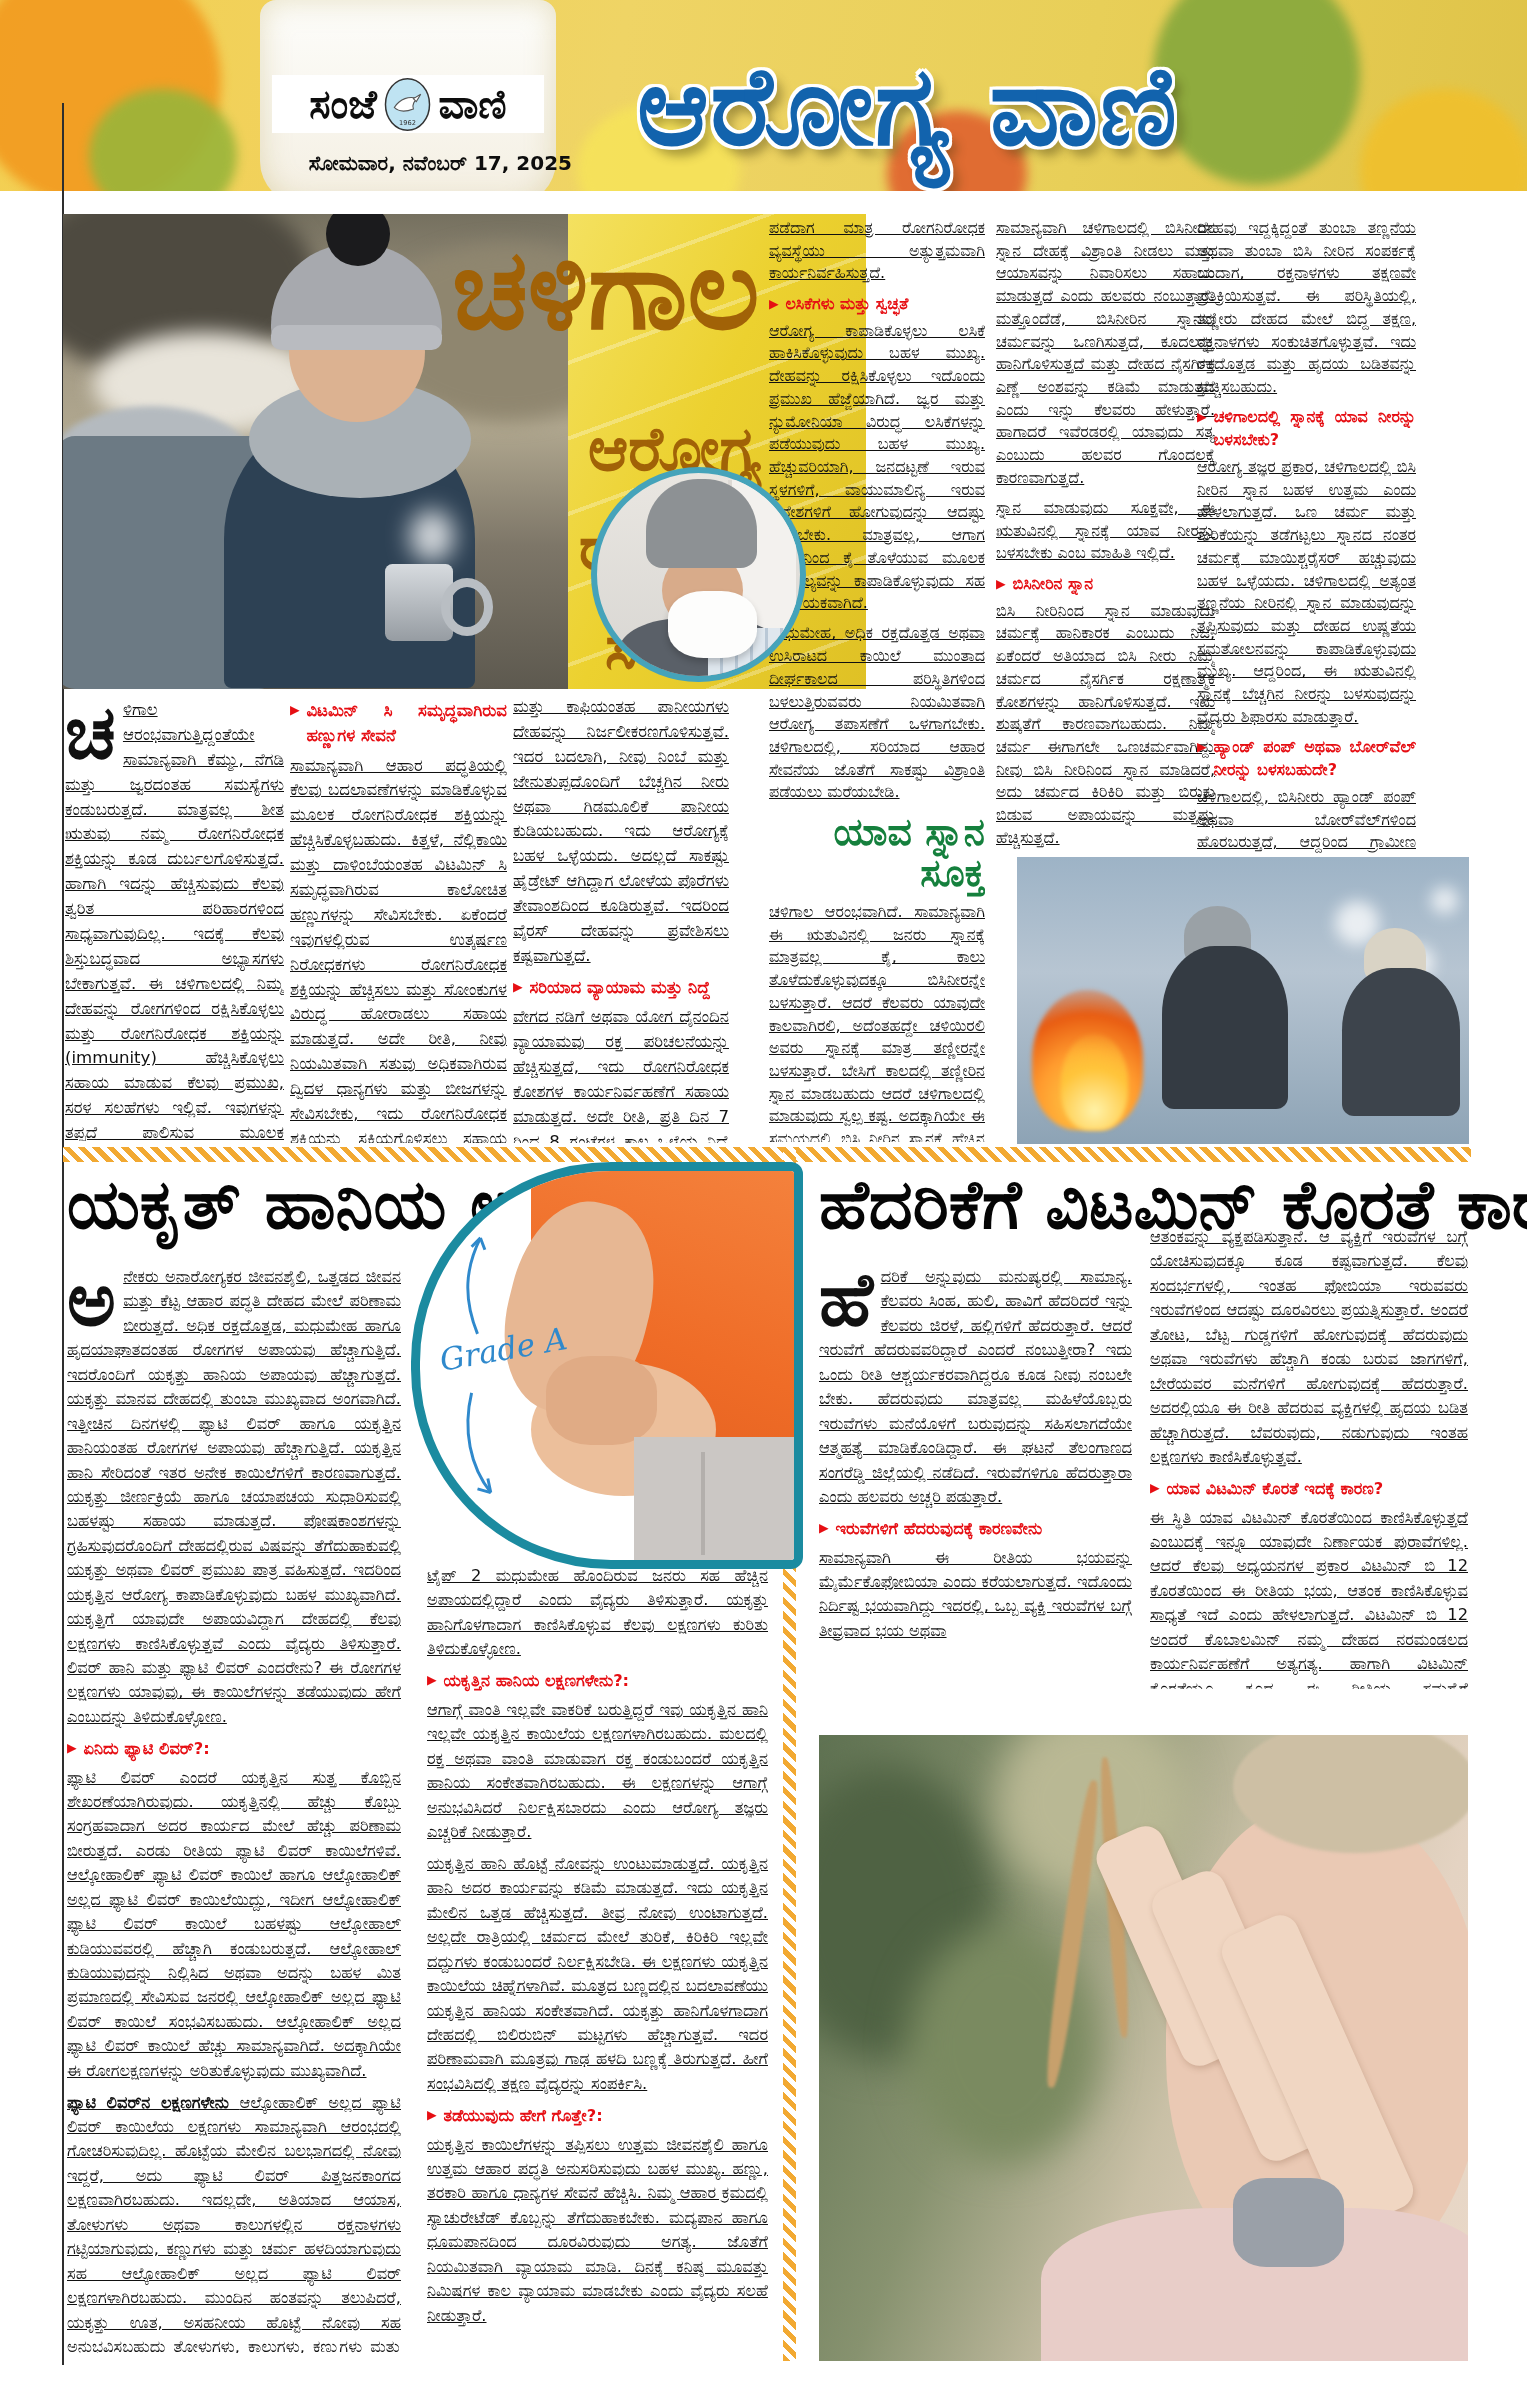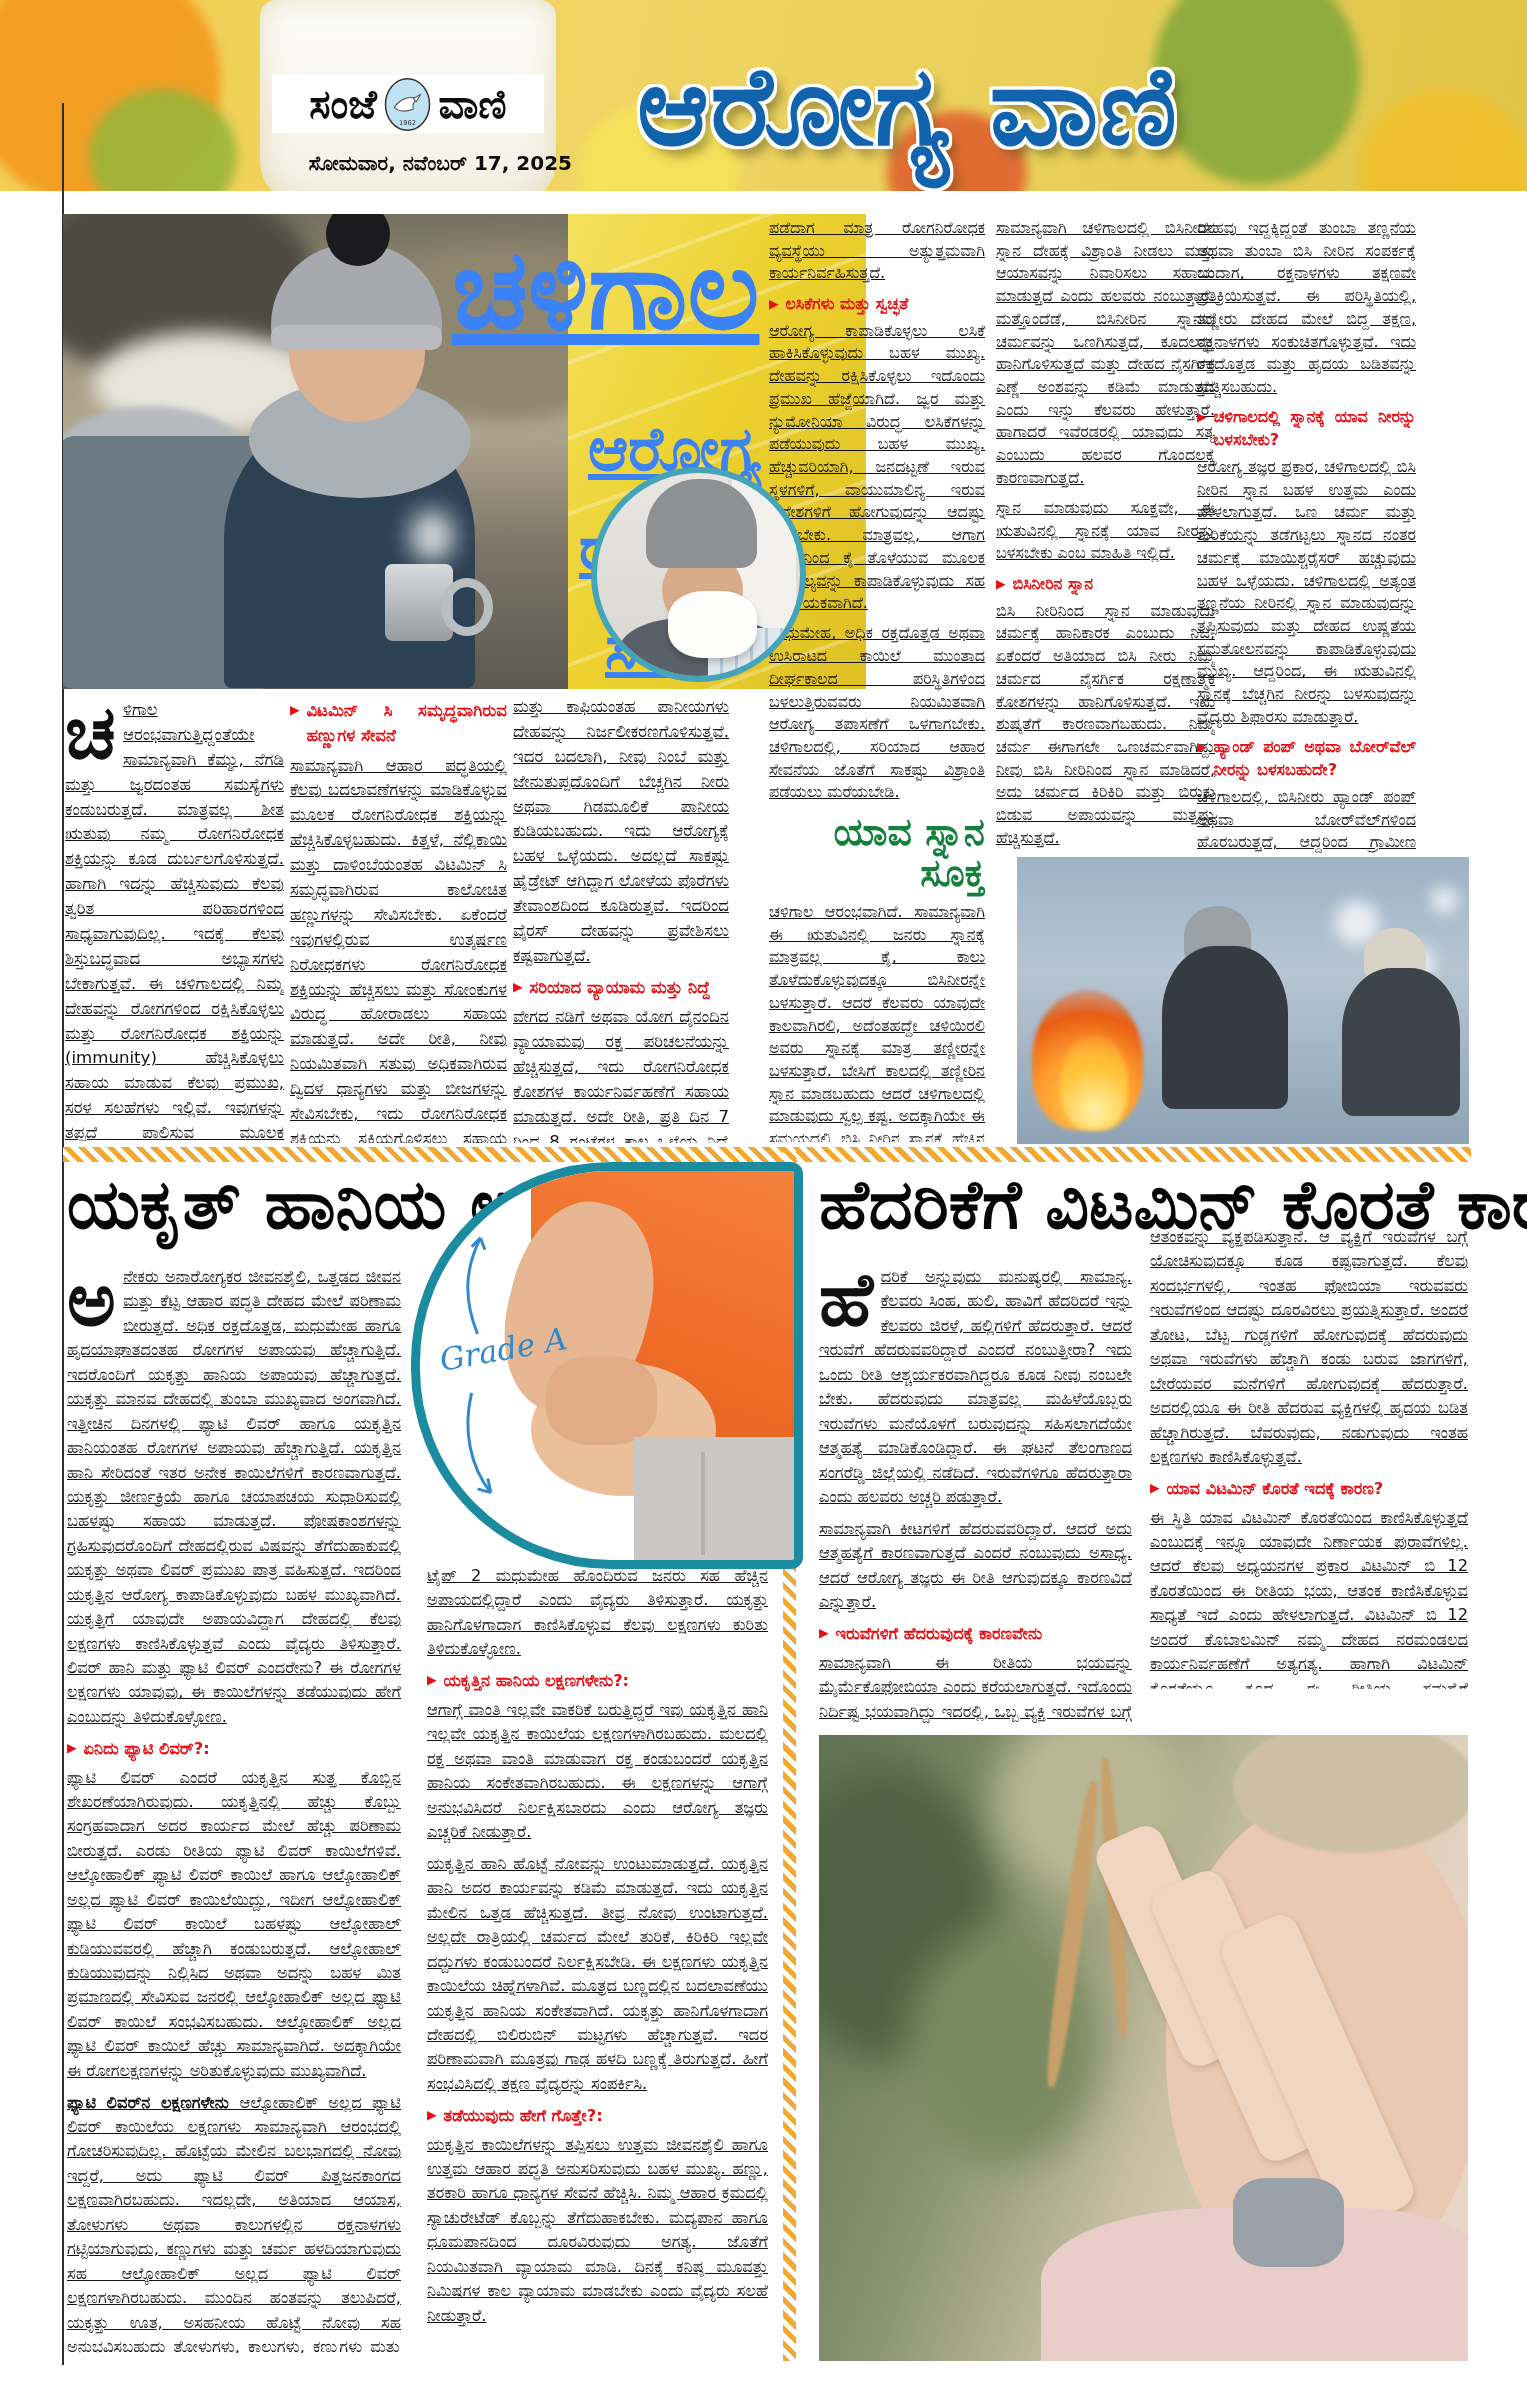--- a/index.html
+++ b/index.html
@@ -36,21 +36,21 @@
   .hat{position:absolute;left:208px;top:30px;width:171px;height:103px;background:#a7a9ae;border-radius:81px 81px 19px 19px;}
   .hatband{position:absolute;left:208px;top:111px;width:171px;height:25px;background:#b9bbc0;border-radius:10.3px;}
   .pompom{position:absolute;left:263px;top:-12px;width:64px;height:64px;background:#1b1b1d;border-radius:50%;filter:blur(0.7px);}
   .mug{position:absolute;left:322px;top:350px;width:68px;height:77px;background:linear-gradient(180deg,#d7dbdf,#969ca2);border-radius:7.4px;}
   .mughandle{position:absolute;left:378px;top:364px;width:34px;height:40px;border:9px solid #b9bec3;border-radius:50%;}
   .steam{position:absolute;left:347px;top:296px;width:44px;height:52px;background:#fff;border-radius:50%;filter:blur(12px);opacity:.8;}
   #hero-yellow{left:568px;top:214px;width:298px;height:475px;overflow:hidden;
      background:linear-gradient(115deg,#f4e160 0%,#ecd12f 45%,#dfc125 100%);}
   #hero-yellow .fold{position:absolute;left:0;top:0;width:100%;height:100%;
      background:repeating-linear-gradient(160deg,transparent 0 67px,rgba(255,255,255,.28) 67px 71px);}
-  .hl{position:absolute;font-weight:900;color:#3b82f6;line-height:1;white-space:nowrap;text-decoration:underline;}
+  .hl{position:absolute;font-weight:900;color:#a16207;line-height:1;white-space:nowrap;}
   #hl1{left:452px;top:234px;font-size:111px;}
   #hl2{left:588px;top:418px;font-size:61px;}
   #hl3{left:579px;top:517px;font-size:61px;}
   #hl4{left:605px;top:616px;font-size:61px;}
   #inset{left:591px;top:467px;width:203px;height:203px;border-radius:50%;overflow:hidden;
          border:6px solid #45a3ba;background:linear-gradient(180deg,#e9e6e1,#d8d6d2);z-index:5;}
   #inset .shelf{position:absolute;right:4.4px;top:7.4px;width:64px;height:148px;background:#f3f1ee;border-left:4.4px solid #ddd9d4;}
   #inset .beanie{position:absolute;left:49px;top:6px;width:111px;height:89px;background:#8d9194;border-radius:52px 52px 16.3px 16.3px;}
   #inset .face2{position:absolute;left:65px;top:77px;width:81px;height:81px;background:#d8ab8a;border-radius:50%;}
   #inset .tissue{position:absolute;left:71px;top:118px;width:89px;height:67px;background:#fdfdfc;border-radius:40%;box-shadow:0 4.4px 7.4px rgba(0,0,0,.2);}
@@ -272,21 +272,20 @@
       <div class="sub">
         <span class="arr">▶</span>
         <span>ತಡೆಯುವುದು ಹೇಗೆ ಗೊತ್ತೇ?:</span>
       </div>
       <p>ಯಕೃತ್ತಿನ ಕಾಯಿಲೆಗಳನ್ನು ತಪ್ಪಿಸಲು ಉತ್ತಮ ಜೀವನಶೈಲಿ ಹಾಗೂ ಉತ್ತಮ ಆಹಾರ ಪದ್ಧತಿ ಅನುಸರಿಸುವುದು ಬಹಳ ಮುಖ್ಯ. ಹಣ್ಣು, ತರಕಾರಿ ಹಾಗೂ ಧಾನ್ಯಗಳ ಸೇವನೆ ಹೆಚ್ಚಿಸಿ. ನಿಮ್ಮ ಆಹಾರ ಕ್ರಮದಲ್ಲಿ ಸ್ಯಾಚುರೇಟೆಡ್ ಕೊಬ್ಬನ್ನು ತೆಗೆದುಹಾಕಬೇಕು. ಮದ್ಯಪಾನ ಹಾಗೂ ಧೂಮಪಾನದಿಂದ ದೂರವಿರುವುದು ಅಗತ್ಯ. ಜೊತೆಗೆ ನಿಯಮಿತವಾಗಿ ವ್ಯಾಯಾಮ ಮಾಡಿ. ದಿನಕ್ಕೆ ಕನಿಷ್ಠ ಮೂವತ್ತು ನಿಮಿಷಗಳ ಕಾಲ ವ್ಯಾಯಾಮ ಮಾಡಬೇಕು ಎಂದು ವೈದ್ಯರು ಸಲಹೆ ನೀಡುತ್ತಾರೆ.</p>
     </div>
 
   <div class="bighead" style="left:819px;top:1171px;">ಹೆದರಿಕೆಗೆ ವಿಟಮಿನ್ ಕೊರತೆ ಕಾರಣ</div>
   <div class="abs col c-bot" style="left:819px;top:1265px;width:313px;height:464px;">
       <p><span class="cap">ಹೆ</span>ದರಿಕೆ ಅನ್ನುವುದು ಮನುಷ್ಯರಲ್ಲಿ ಸಾಮಾನ್ಯ. ಕೆಲವರು ಸಿಂಹ, ಹುಲಿ, ಹಾವಿಗೆ ಹೆದರಿದರೆ ಇನ್ನು ಕೆಲವರು ಜಿರಳೆ, ಹಲ್ಲಿಗಳಿಗೆ ಹೆದರುತ್ತಾರೆ. ಆದರೆ ಇರುವೆಗೆ ಹೆದರುವವರಿದ್ದಾರೆ ಎಂದರೆ ನಂಬುತ್ತೀರಾ? ಇದು ಒಂದು ರೀತಿ ಆಶ್ಚರ್ಯಕರವಾಗಿದ್ದರೂ ಕೂಡ ನೀವು ನಂಬಲೇ ಬೇಕು. ಹೆದರುವುದು ಮಾತ್ರವಲ್ಲ ಮಹಿಳೆಯೊಬ್ಬರು ಇರುವೆಗಳು ಮನೆಯೊಳಗೆ ಬರುವುದನ್ನು ಸಹಿಸಲಾಗದೆಯೇ ಆತ್ಮಹತ್ಯೆ ಮಾಡಿಕೊಂಡಿದ್ದಾರೆ. ಈ ಘಟನೆ ತೆಲಂಗಾಣದ ಸಂಗರೆಡ್ಡಿ ಜಿಲ್ಲೆಯಲ್ಲಿ ನಡೆದಿದೆ. ಇರುವೆಗಳಿಗೂ ಹೆದರುತ್ತಾರಾ ಎಂದು ಹಲವರು ಅಚ್ಚರಿ ಪಡುತ್ತಾರೆ.</p>
-      <p>ಸಾಮಾನ್ಯವಾಗಿ ಕೀಟಗಳಿಗೆ ಹೆದರುವವರಿದ್ದಾರೆ. ಆದರೆ ಅದು ಆತ್ಮಹತ್ಯೆಗೆ ಕಾರಣವಾಗುತ್ತದೆ ಎಂದರೆ ನಂಬುವುದು ಅಸಾಧ್ಯ. ಆದರೆ ಆರೋಗ್ಯ ತಜ್ಞರು ಈ ರೀತಿ ಆಗುವುದಕ್ಕೂ ಕಾರಣವಿದೆ ಎನ್ನುತ್ತಾರೆ.</p>
       <div class="sub">
         <span class="arr">▶</span>
         <span>ಇರುವೆಗಳಿಗೆ ಹೆದರುವುದಕ್ಕೆ ಕಾರಣವೇನು</span>
       </div>
       <p>ಸಾಮಾನ್ಯವಾಗಿ ಈ ರೀತಿಯ ಭಯವನ್ನು ಮೈರ್ಮೆಕೊಫೋಬಿಯಾ ಎಂದು ಕರೆಯಲಾಗುತ್ತದೆ. ಇದೊಂದು ನಿರ್ದಿಷ್ಟ ಭಯವಾಗಿದ್ದು ಇದರಲ್ಲಿ, ಒಬ್ಬ ವ್ಯಕ್ತಿ ಇರುವೆಗಳ ಬಗ್ಗೆ ತೀವ್ರವಾದ ಭಯ ಅಥವಾ</p>
     </div>
   <div class="abs col c-bot" style="left:1150px;top:1225px;width:318px;height:464px;">
       <p>ಆತಂಕವನ್ನು ವ್ಯಕ್ತಪಡಿಸುತ್ತಾನೆ. ಆ ವ್ಯಕ್ತಿಗೆ ಇರುವೆಗಳ ಬಗ್ಗೆ ಯೋಚಿಸುವುದಕ್ಕೂ ಕೂಡ ಕಷ್ಟವಾಗುತ್ತದೆ. ಕೆಲವು ಸಂದರ್ಭಗಳಲ್ಲಿ, ಇಂತಹ ಫೋಬಿಯಾ ಇರುವವರು ಇರುವೆಗಳಿಂದ ಆದಷ್ಟು ದೂರವಿರಲು ಪ್ರಯತ್ನಿಸುತ್ತಾರೆ. ಅಂದರೆ ತೋಟ, ಬೆಟ್ಟ ಗುಡ್ಡಗಳಿಗೆ ಹೋಗುವುದಕ್ಕೆ ಹೆದರುವುದು ಅಥವಾ ಇರುವೆಗಳು ಹೆಚ್ಚಾಗಿ ಕಂಡು ಬರುವ ಜಾಗಗಳಿಗೆ, ಬೇರೆಯವರ ಮನೆಗಳಿಗೆ ಹೋಗುವುದಕ್ಕೆ ಹೆದರುತ್ತಾರೆ. ಅದರಲ್ಲಿಯೂ ಈ ರೀತಿ ಹೆದರುವ ವ್ಯಕ್ತಿಗಳಲ್ಲಿ ಹೃದಯ ಬಡಿತ ಹೆಚ್ಚಾಗಿರುತ್ತದೆ. ಬೆವರುವುದು, ನಡುಗುವುದು ಇಂತಹ ಲಕ್ಷಣಗಳು ಕಾಣಿಸಿಕೊಳ್ಳುತ್ತವೆ.</p>
       <div class="sub">
         <span class="arr">▶</span>

